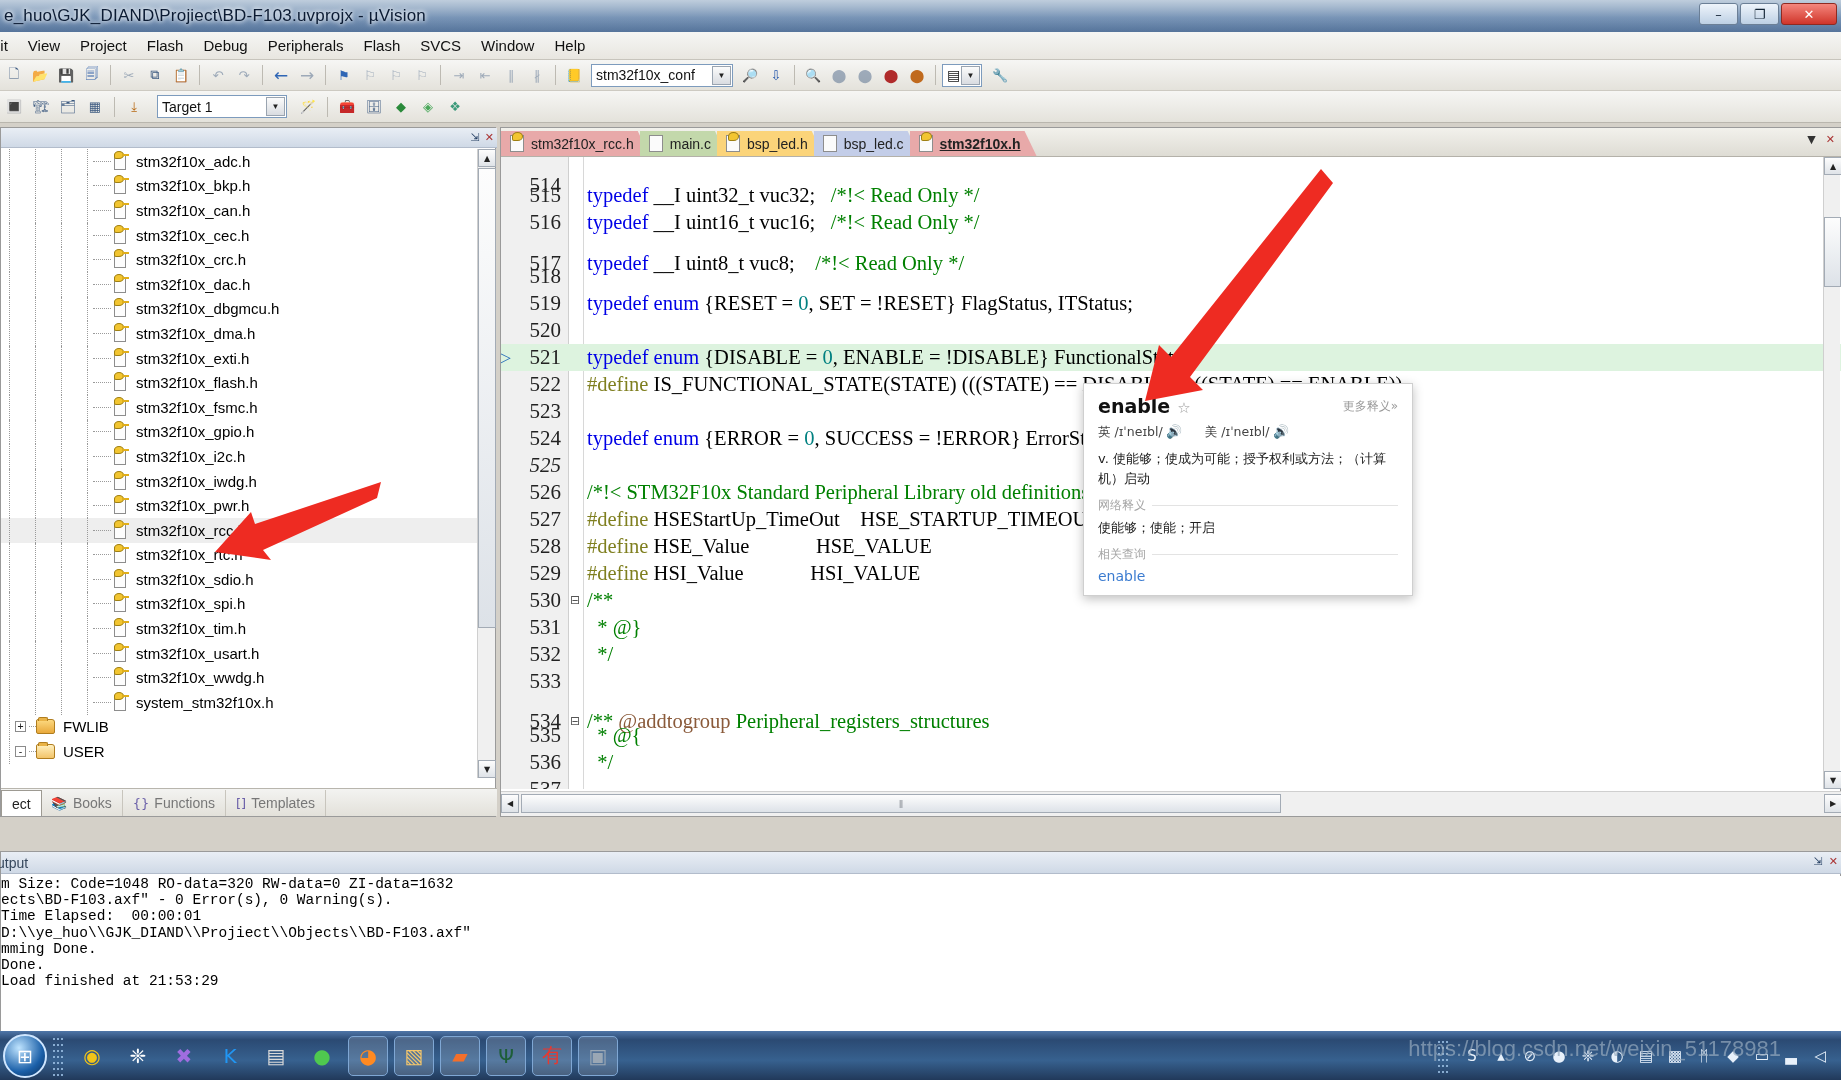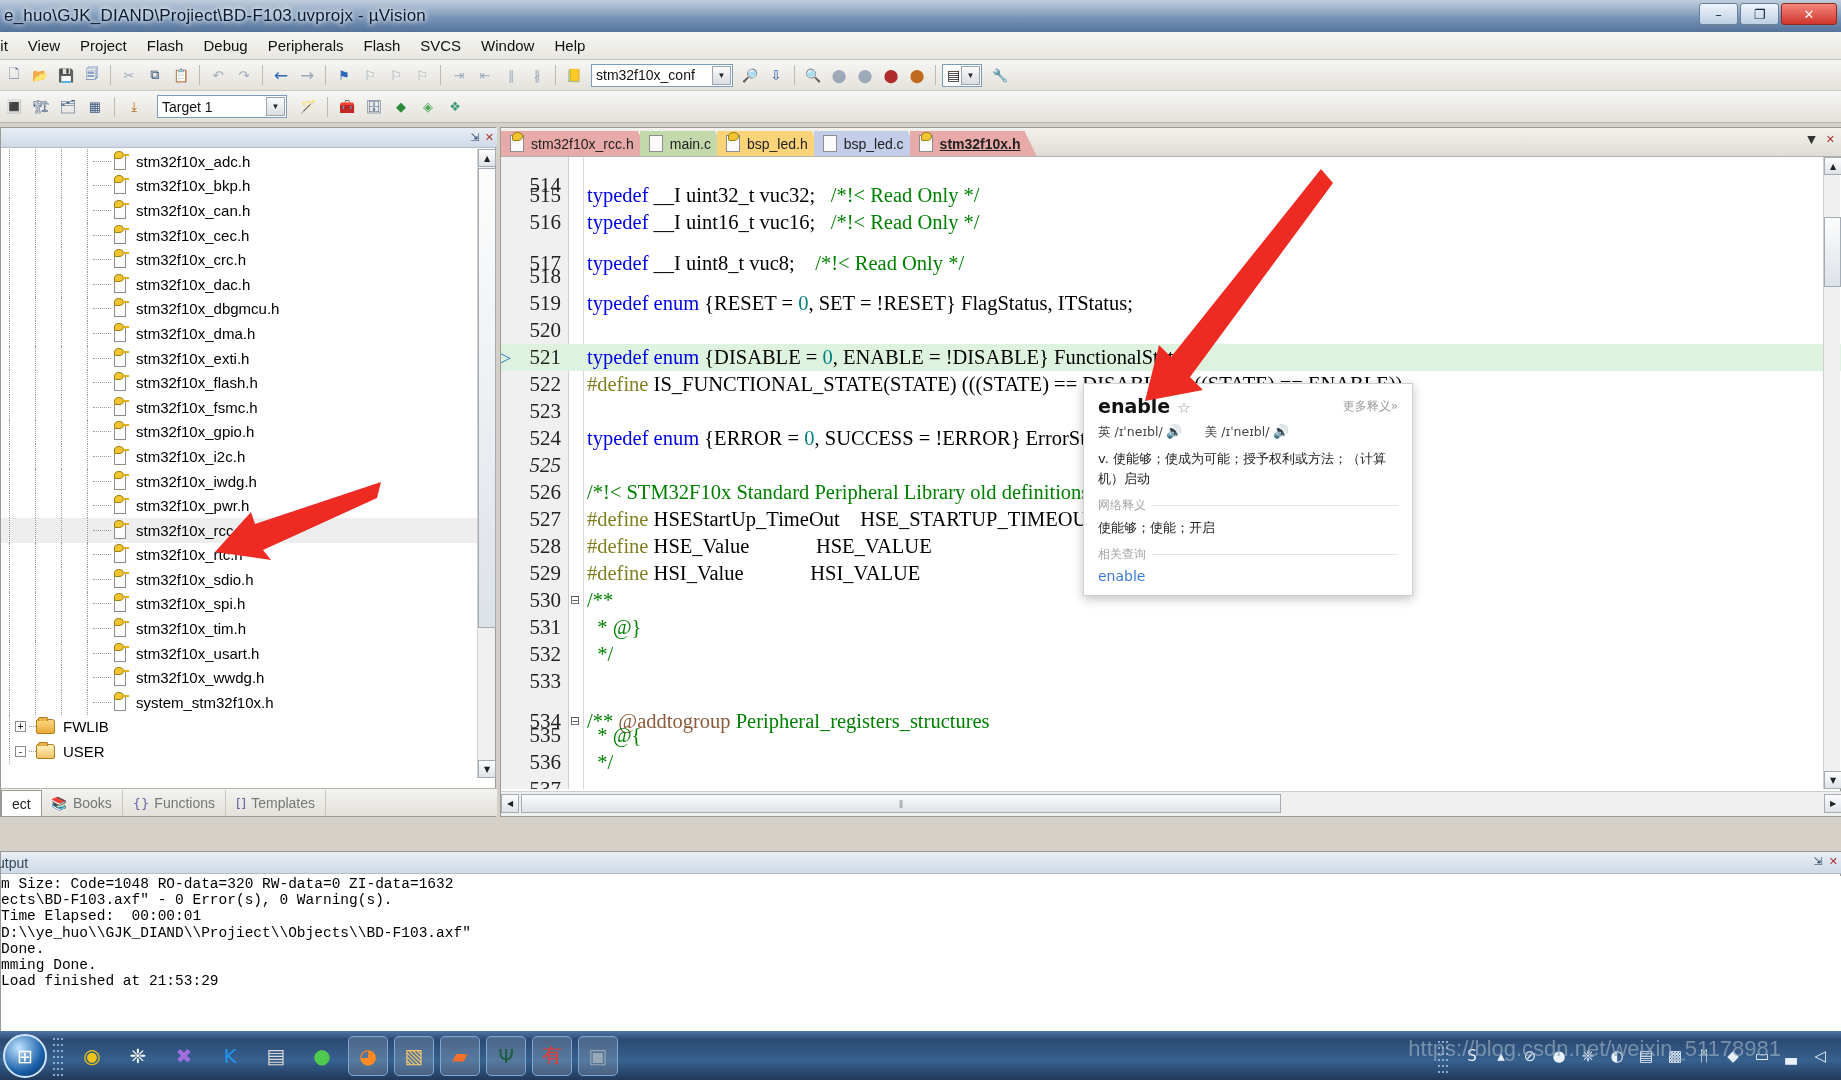--- a/index.html
+++ b/index.html
@@ -870,22 +870,22 @@
     <span id="out-hdr-right">
       <span class="pin-icon">⇲</span>
       <span class="x-icon" style="color:#a33">✕</span>
     </span>
   </div>
   <div id="out-body">
       <div class="oline">m Size: Code=1048 RO-data=320 RW-data=0 ZI-data=1632</div>
       <div class="oline">ects\BD-F103.axf" - 0 Error(s), 0 Warning(s).</div>
       <div class="oline">Time Elapsed:  00:00:01</div>
       <div class="oline">D:\\ye_huo\\GJK_DIAND\\Projiect\\Objects\\BD-F103.axf"</div>
+      <div class="oline">mming Done.</div>
       <div class="oline">Done.</div>
-      <div class="oline">mming Done.</div>
       <div class="oline">Load finished at 21:53:29</div>
     </div>
 </div>
 
 <div id="taskbar">
   <div id="start-orb">⊞</div>
   <div class="grip"></div>
   <div id="taskbar-items" style="display:flex;align-items:center">
       <div class="tb-icon" style="color: rgb(240, 196, 25);">◉</div>
       <div class="tb-icon" style="color: rgb(255, 255, 255);">❈</div>

